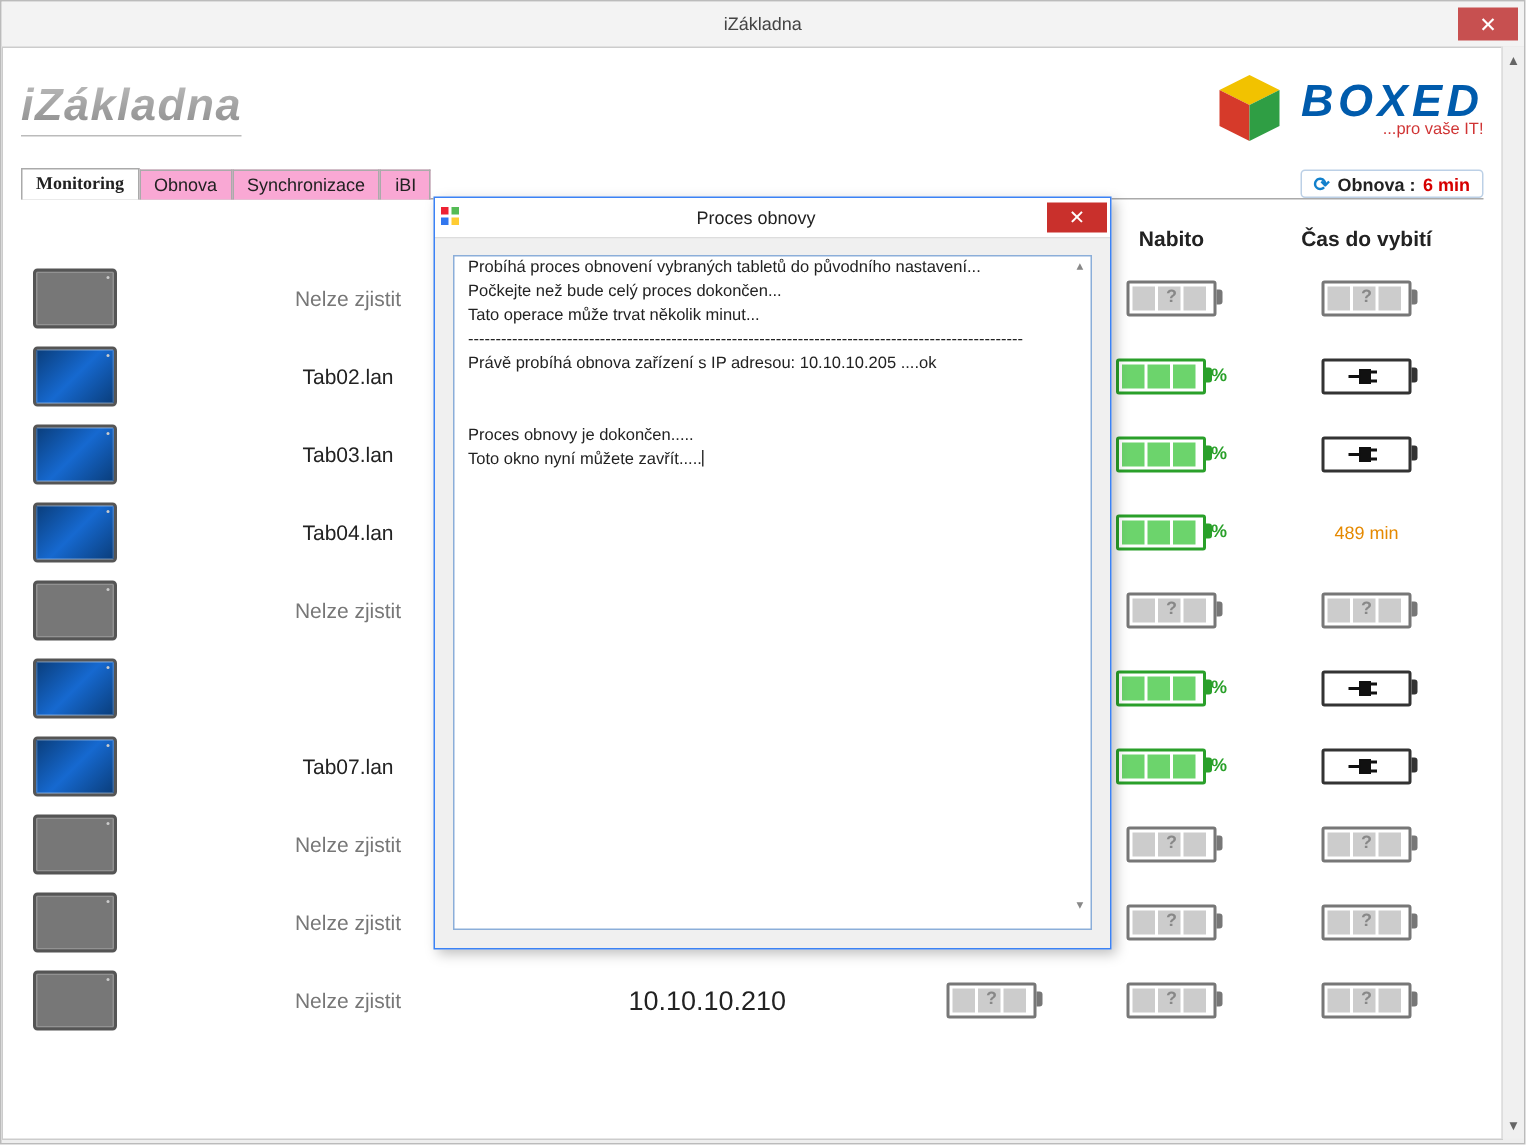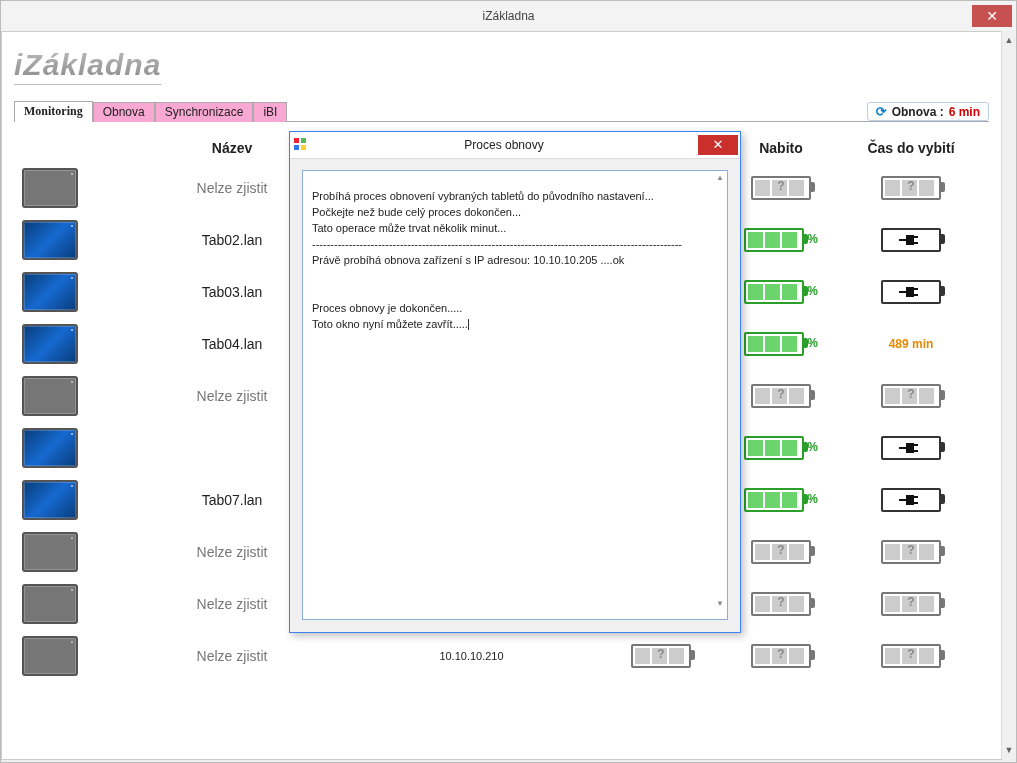--- a/index.html
+++ b/index.html
@@ -37,43 +37,43 @@
 .col-a{width:120px;flex:0 0 120px;text-align:center;}
 .col-b{width:120px;flex:0 0 120px;text-align:center;}
 .col-c{width:140px;flex:0 0 140px;text-align:center;}
 
 .row{display:flex;align-items:center;padding:4px 8px;height:44px;}
 .dev-ico{width:52px;height:36px;border:2px solid #555;border-radius:3px;background:#777;position:relative;box-shadow:inset 0 0 0 1px rgba(255,255,255,.2);}
 .dev-ico.blue{background:linear-gradient(135deg,#0a3d7a,#1669d0 50%,#0a3d7a);}
 .dev-ico::after{content:"";position:absolute;top:3px;right:3px;width:2px;height:2px;background:#ccc;border-radius:50%;}
 .name{font-size:14px;color:#777;}
 .name.dark{color:#222;text-align:center;}
-.ip{font-size:11px;}
+.ip{font-size:18px;}
 
 .batt{display:inline-block;width:56px;height:20px;border:2px solid #777;border-radius:2px;position:relative;vertical-align:middle;}
 .batt::after{content:"";position:absolute;right:-6px;top:4px;width:4px;height:10px;background:#777;border-radius:0 2px 2px 0;}
 .batt .seg{position:absolute;top:2px;bottom:2px;width:15px;background:#ccc;}
 .batt .s1{left:2px;} .batt .s2{left:19px;} .batt .s3{left:36px;}
 .batt .q{position:absolute;left:0;right:0;text-align:center;top:1px;font-weight:700;color:#888;}
 .batt.green{border-color:#2aa02a;} .batt.green::after{background:#2aa02a;}
 .batt.green .seg{background:#6cd46c;}
 .pct-green{color:#2aa02a;font-weight:700;}
 .plug{display:inline-block;width:56px;height:20px;border:2px solid #333;border-radius:2px;position:relative;vertical-align:middle;}
 .plug::after{content:"";position:absolute;right:-6px;top:4px;width:4px;height:10px;background:#333;border-radius:0 2px 2px 0;}
 .plug svg{position:absolute;left:50%;top:50%;transform:translate(-50%,-50%);}
-.time-val{font-weight:700;}
+.time-val{font-weight:400;}
 .time-orange{color:#e58900;}
 
 
 .dialog{position:absolute;left:288px;top:130px;width:450px;height:500px;background:#f0f0f0;border:1px solid #3b82f6;box-shadow:3px 3px 8px rgba(0,0,0,.25);z-index:10;}
 .dialog .dtitle{height:26px;display:flex;align-items:center;justify-content:space-between;background:#fff;border-bottom:1px solid #ddd;}
 .dialog .dtitle .ico{width:20px;text-align:center;font-size:12px;}
 .dialog .dtitle .ttxt{flex:1;text-align:center;font-size:12px;}
 .dialog .dtitle .dclose{width:40px;height:20px;margin-right:2px;background:#c9302c;color:#fff;text-align:center;line-height:20px;font-size:13px;}
-.dialog .dbody{position:absolute;top:38px;left:12px;right:12px;bottom:12px;background:#fff;border:1px solid #8baed9;padding:18px 9px;font-size:11px;line-height:1.45;white-space:pre-wrap;}
+.dialog .dbody{position:absolute;top:38px;left:12px;right:12px;bottom:12px;background:#fff;border:1px solid #8baed9;padding:0 9px;font-size:11px;line-height:1.45;white-space:pre-wrap;}
 .dialog .dbody .cursor{border-left:1px solid #333;display:inline-block;height:11px;vertical-align:middle;margin-left:0;}
 .dialog .vsb{position:absolute;right:14px;top:40px;bottom:14px;width:12px;}
 .dialog .vsb .up{font-size:9px;color:#888;text-align:center;}
 .dialog .vsb .dn{position:absolute;bottom:10px;left:0;right:0;font-size:9px;text-align:center;color:#888;}
 
 .winico{display:inline-block;width:12px;height:12px;position:relative;}
 .winico span{position:absolute;width:5px;height:5px;}
 .winico .a{left:0;top:0;background:#e23;} .winico .b{left:7px;top:0;background:#5b5;}
 .winico .c{left:0;top:7px;background:#37e;} .winico .d{left:7px;top:7px;background:#fc3;}
 </style>
@@ -84,38 +84,50 @@
   <div class="titlebar">
     <span></span>
     <span class="title">iZákladna</span>
     <span class="closebtn">✕</span>
   </div>
 
   <div class="content">
     <div class="header">
       <div class="brand">
         <div class="logo-text">iZákladna</div>
+      </div>
+      <div class="boxed">
+        <div class="cube">
+          <svg viewBox="0 0 48 48">
+            <polygon points="24,2 44,12 24,22 4,12" fill="#f2c200"></polygon>
+            <polygon points="4,12 24,22 24,46 4,36" fill="#d63a2a"></polygon>
+            <polygon points="44,12 24,22 24,46 44,36" fill="#2f9e44"></polygon>
+          </svg>
+        </div>
+        <div class="boxed-text">
+          <div class="boxed-word">BOXED</div>
+          <div class="boxed-slogan">...pro vaše IT!</div>
+        </div>
       </div>
     </div>
 
     <div class="tabstrip">
       <div class="tab active">Monitoring</div>
       <div class="tab">Obnova</div>
       <div class="tab">Synchronizace</div>
       <div class="tab">iBI</div>
       <div class="refresh">
         <span class="ico">⟳</span>
         <span>Obnova :</span>
         <span class="val">6 min</span>
       </div>
     </div>
 
     <div class="list-head">
       <div class="col-ico"></div>
-      <div class="col-name">Název</div>
       <div class="col-ip"></div>
       <div class="col-a"></div>
       <div class="col-b">Nabito</div>
       <div class="col-c">Čas do vybití</div>
     </div>
 
     <div id="rows-mount">
         <div class="row">
           <div class="col-ico">
             <div class="dev-ico"></div>

